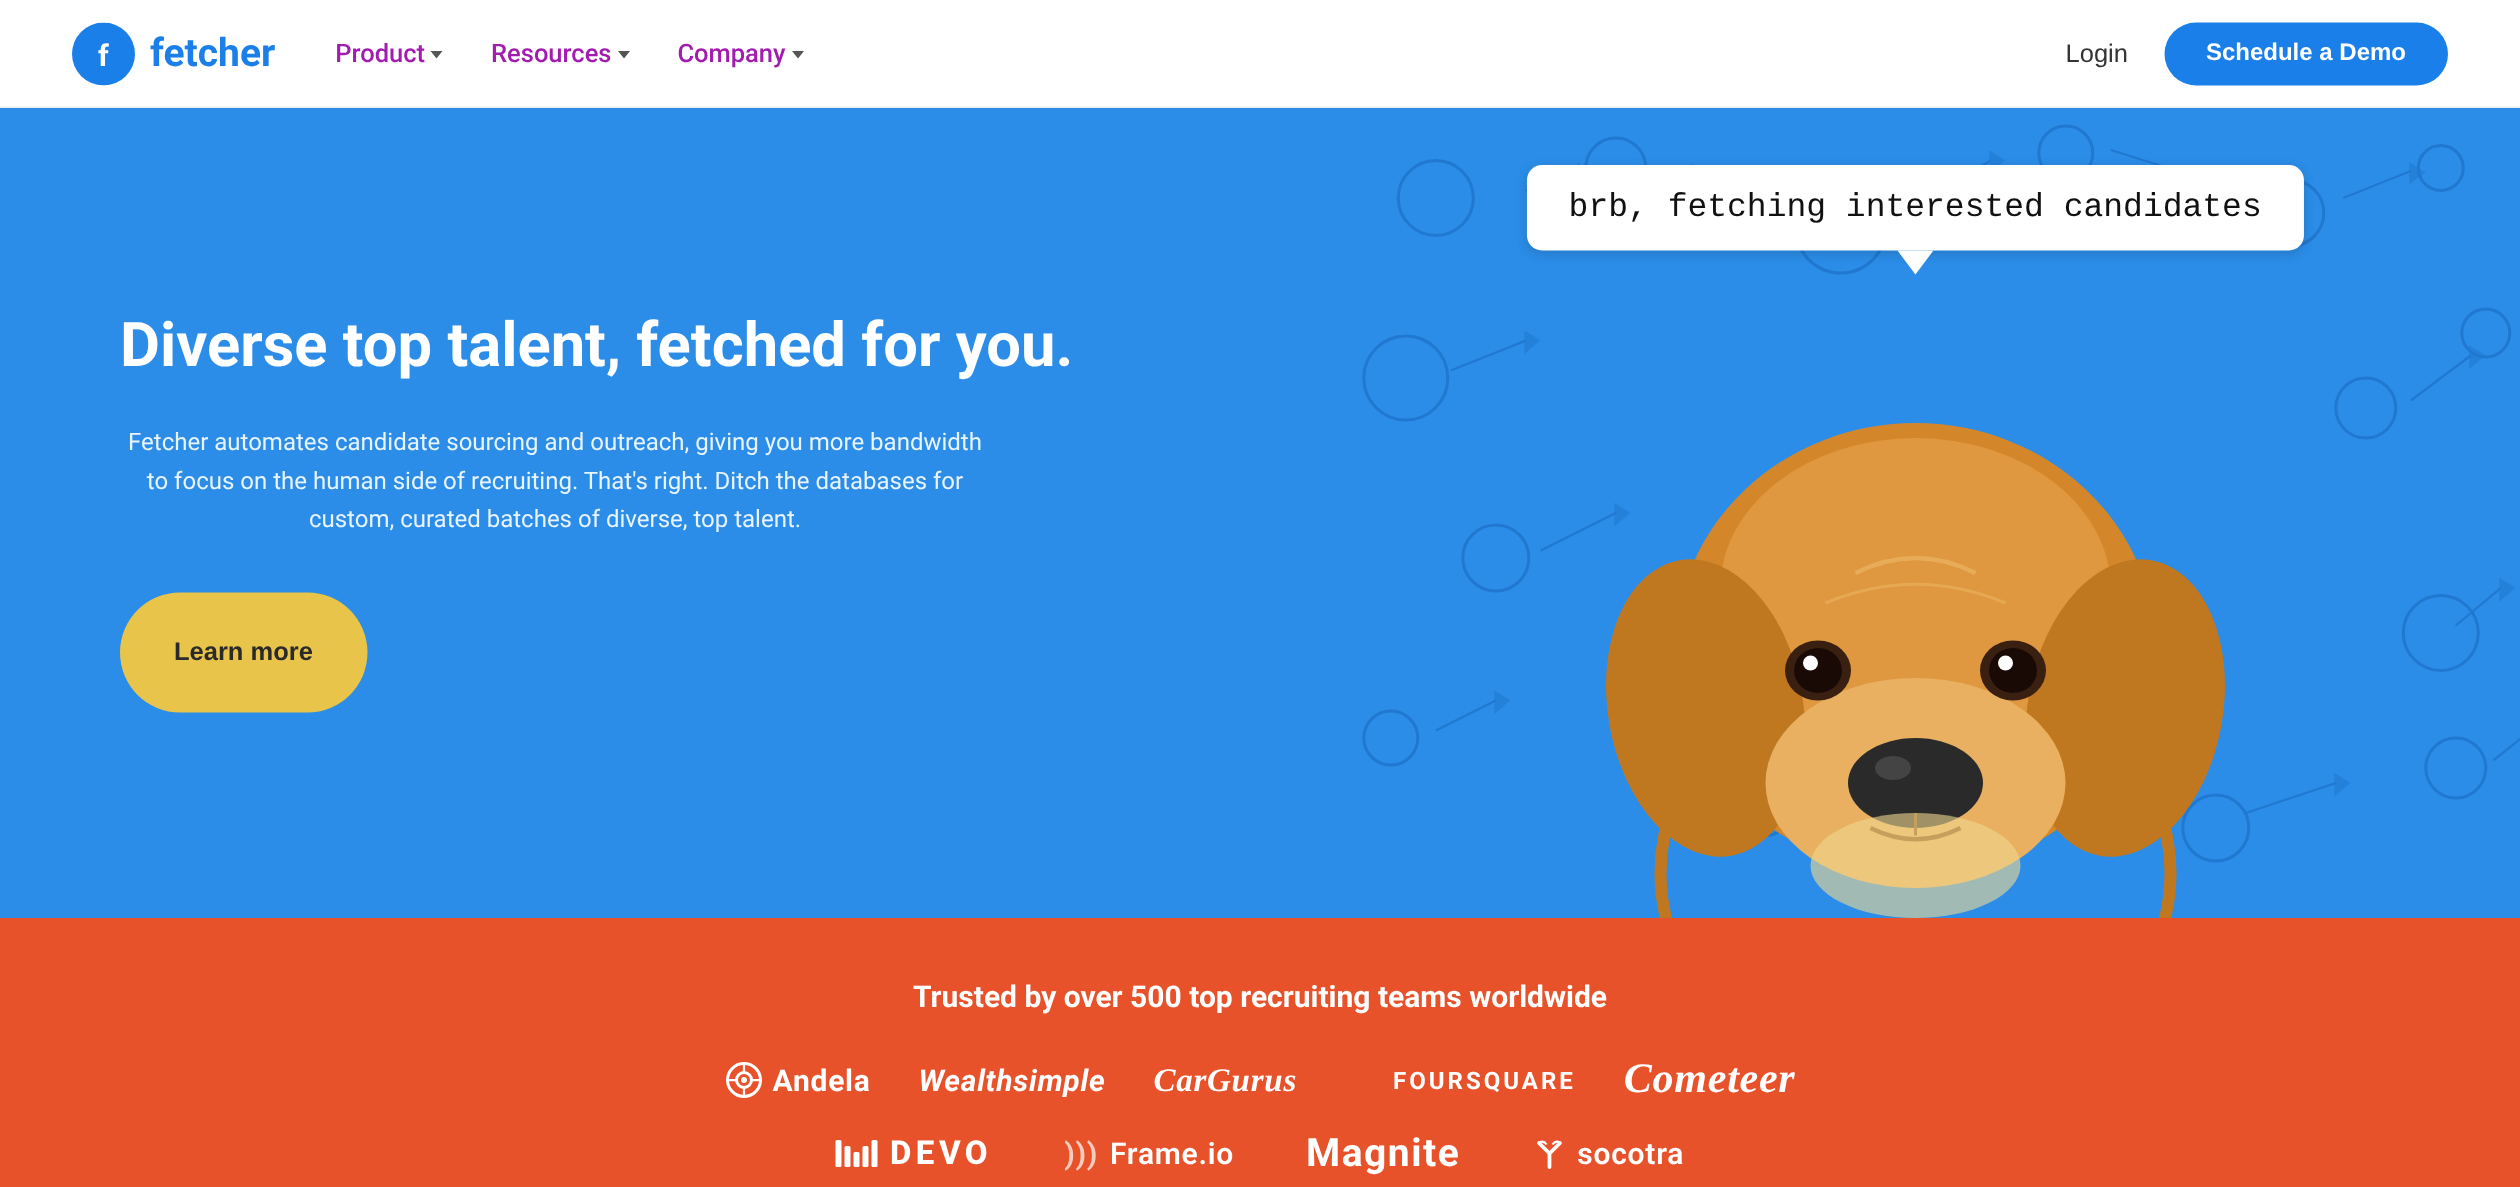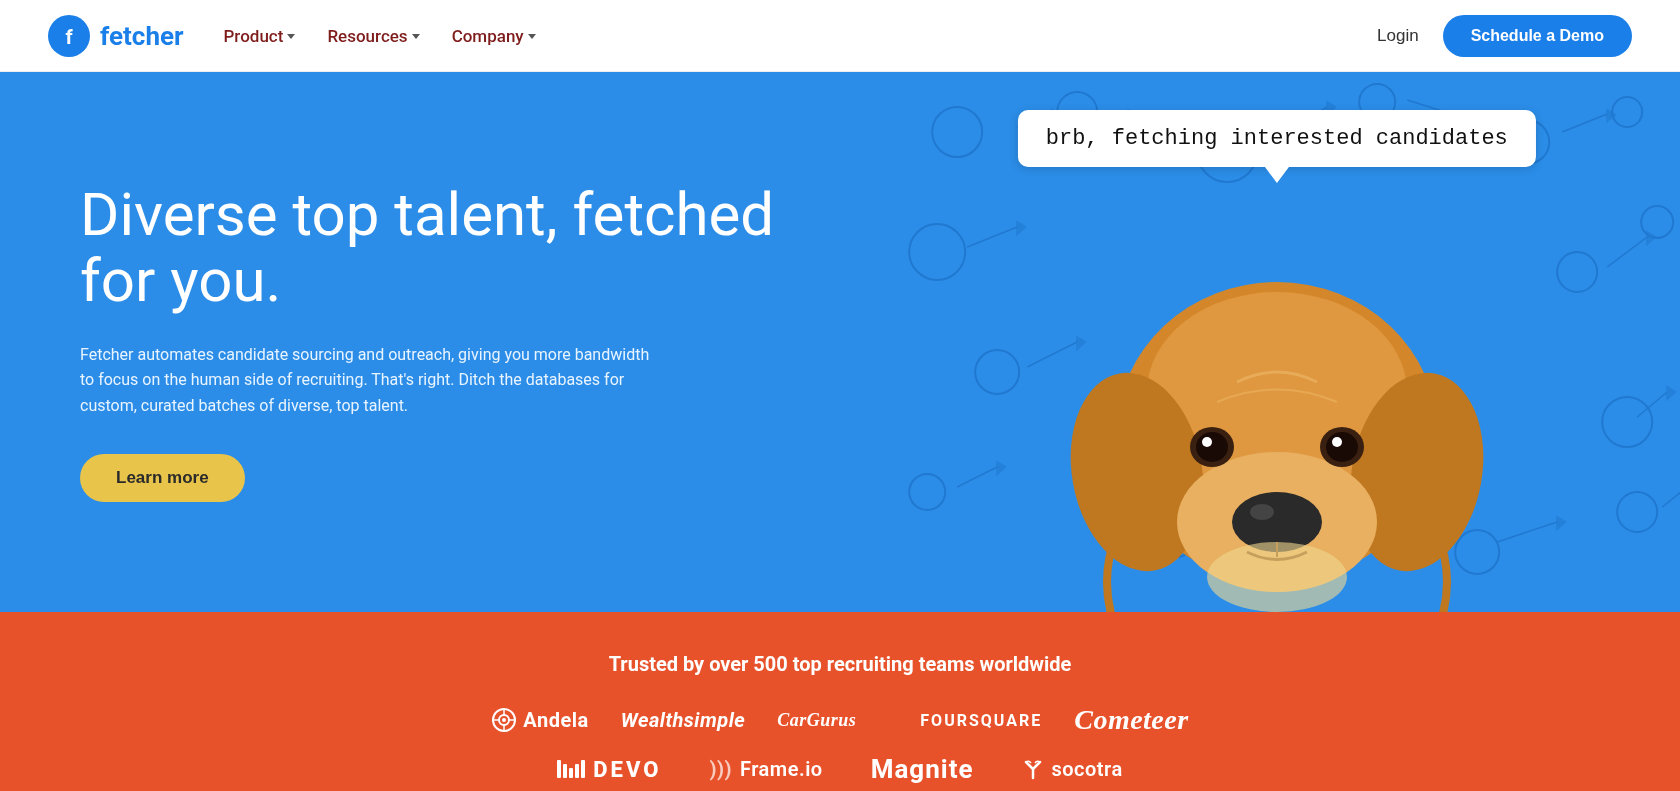--- a/index.html
+++ b/index.html
@@ -39,21 +39,21 @@
     .nav-links {
       display: flex;
       align-items: center;
       gap: 32px;
     }
     .nav-item {
       display: flex;
       align-items: center;
       gap: 4px;
       font-size: 17px;
-      color: #7f1d1d;
+      color: #a21caf;
       cursor: pointer;
       font-weight: 500;
     }
     .chevron {
       display: inline-block;
       width: 0;
       height: 0;
       border-left: 4px solid transparent;
       border-right: 4px solid transparent;
       border-top: 5px solid #555;
@@ -93,40 +93,41 @@
       overflow: hidden;
     }
     .hero-left {
       flex: 0 0 52%;
       display: flex;
       flex-direction: column;
       justify-content: center;
       padding: 60px 80px;
     }
     .hero-title {
-      font-size: 60px;
-      font-weight: 400;
+      font-size: 41px;
+      font-weight: 700;
       color: #fff;
       line-height: 1.1;
       margin-bottom: 28px;
     }
     .hero-desc {
       font-size: 16px;
       color: #e8f4ff;
       line-height: 1.6;
       max-width: 580px;
       margin-bottom: 36px;
+      text-align: center;
     }
     .learn-more-btn {
       display: inline-block;
       background: #e8c44a;
       color: #2a2a2a;
       border: none;
       border-radius: 50px;
-      padding: 14px 36px;
+      padding: 30px 36px;
       font-size: 17px;
       font-weight: 600;
       cursor: pointer;
       width: fit-content;
     }
 
     
     .hero-right {
       flex: 0 0 48%;
       position: relative;
@@ -393,21 +394,21 @@
         <line x1="18" y1="13" x2="24" y2="13" stroke="white" stroke-width="1.5"></line>
       </svg>
       <span>Andela</span>
     </div>
 
     <div class="logo-brand wealthsimple">
       <span>Wealthsimple</span>
     </div>
 
     <div class="logo-brand cargurus">
-      <span style="font-family: serif; font-style: italic; font-weight: 700; font-size: 18px;">Car<span style="color: #fff;">Gurus</span></span>
+      <span style="font-family: serif; font-style: italic; font-weight: 700; font-size: 22px;">Car<span style="color: #fff;">Gurus</span></span>
     </div>
 
     <div class="logo-brand foursquare">
       <span>FOURSQUARE</span>
     </div>
 
     <div class="logo-brand cometeer">
       <span style="font-family: Georgia, serif; font-style: italic; font-size: 28px; font-weight: 700;">Cometeer</span>
     </div>
   </div>

